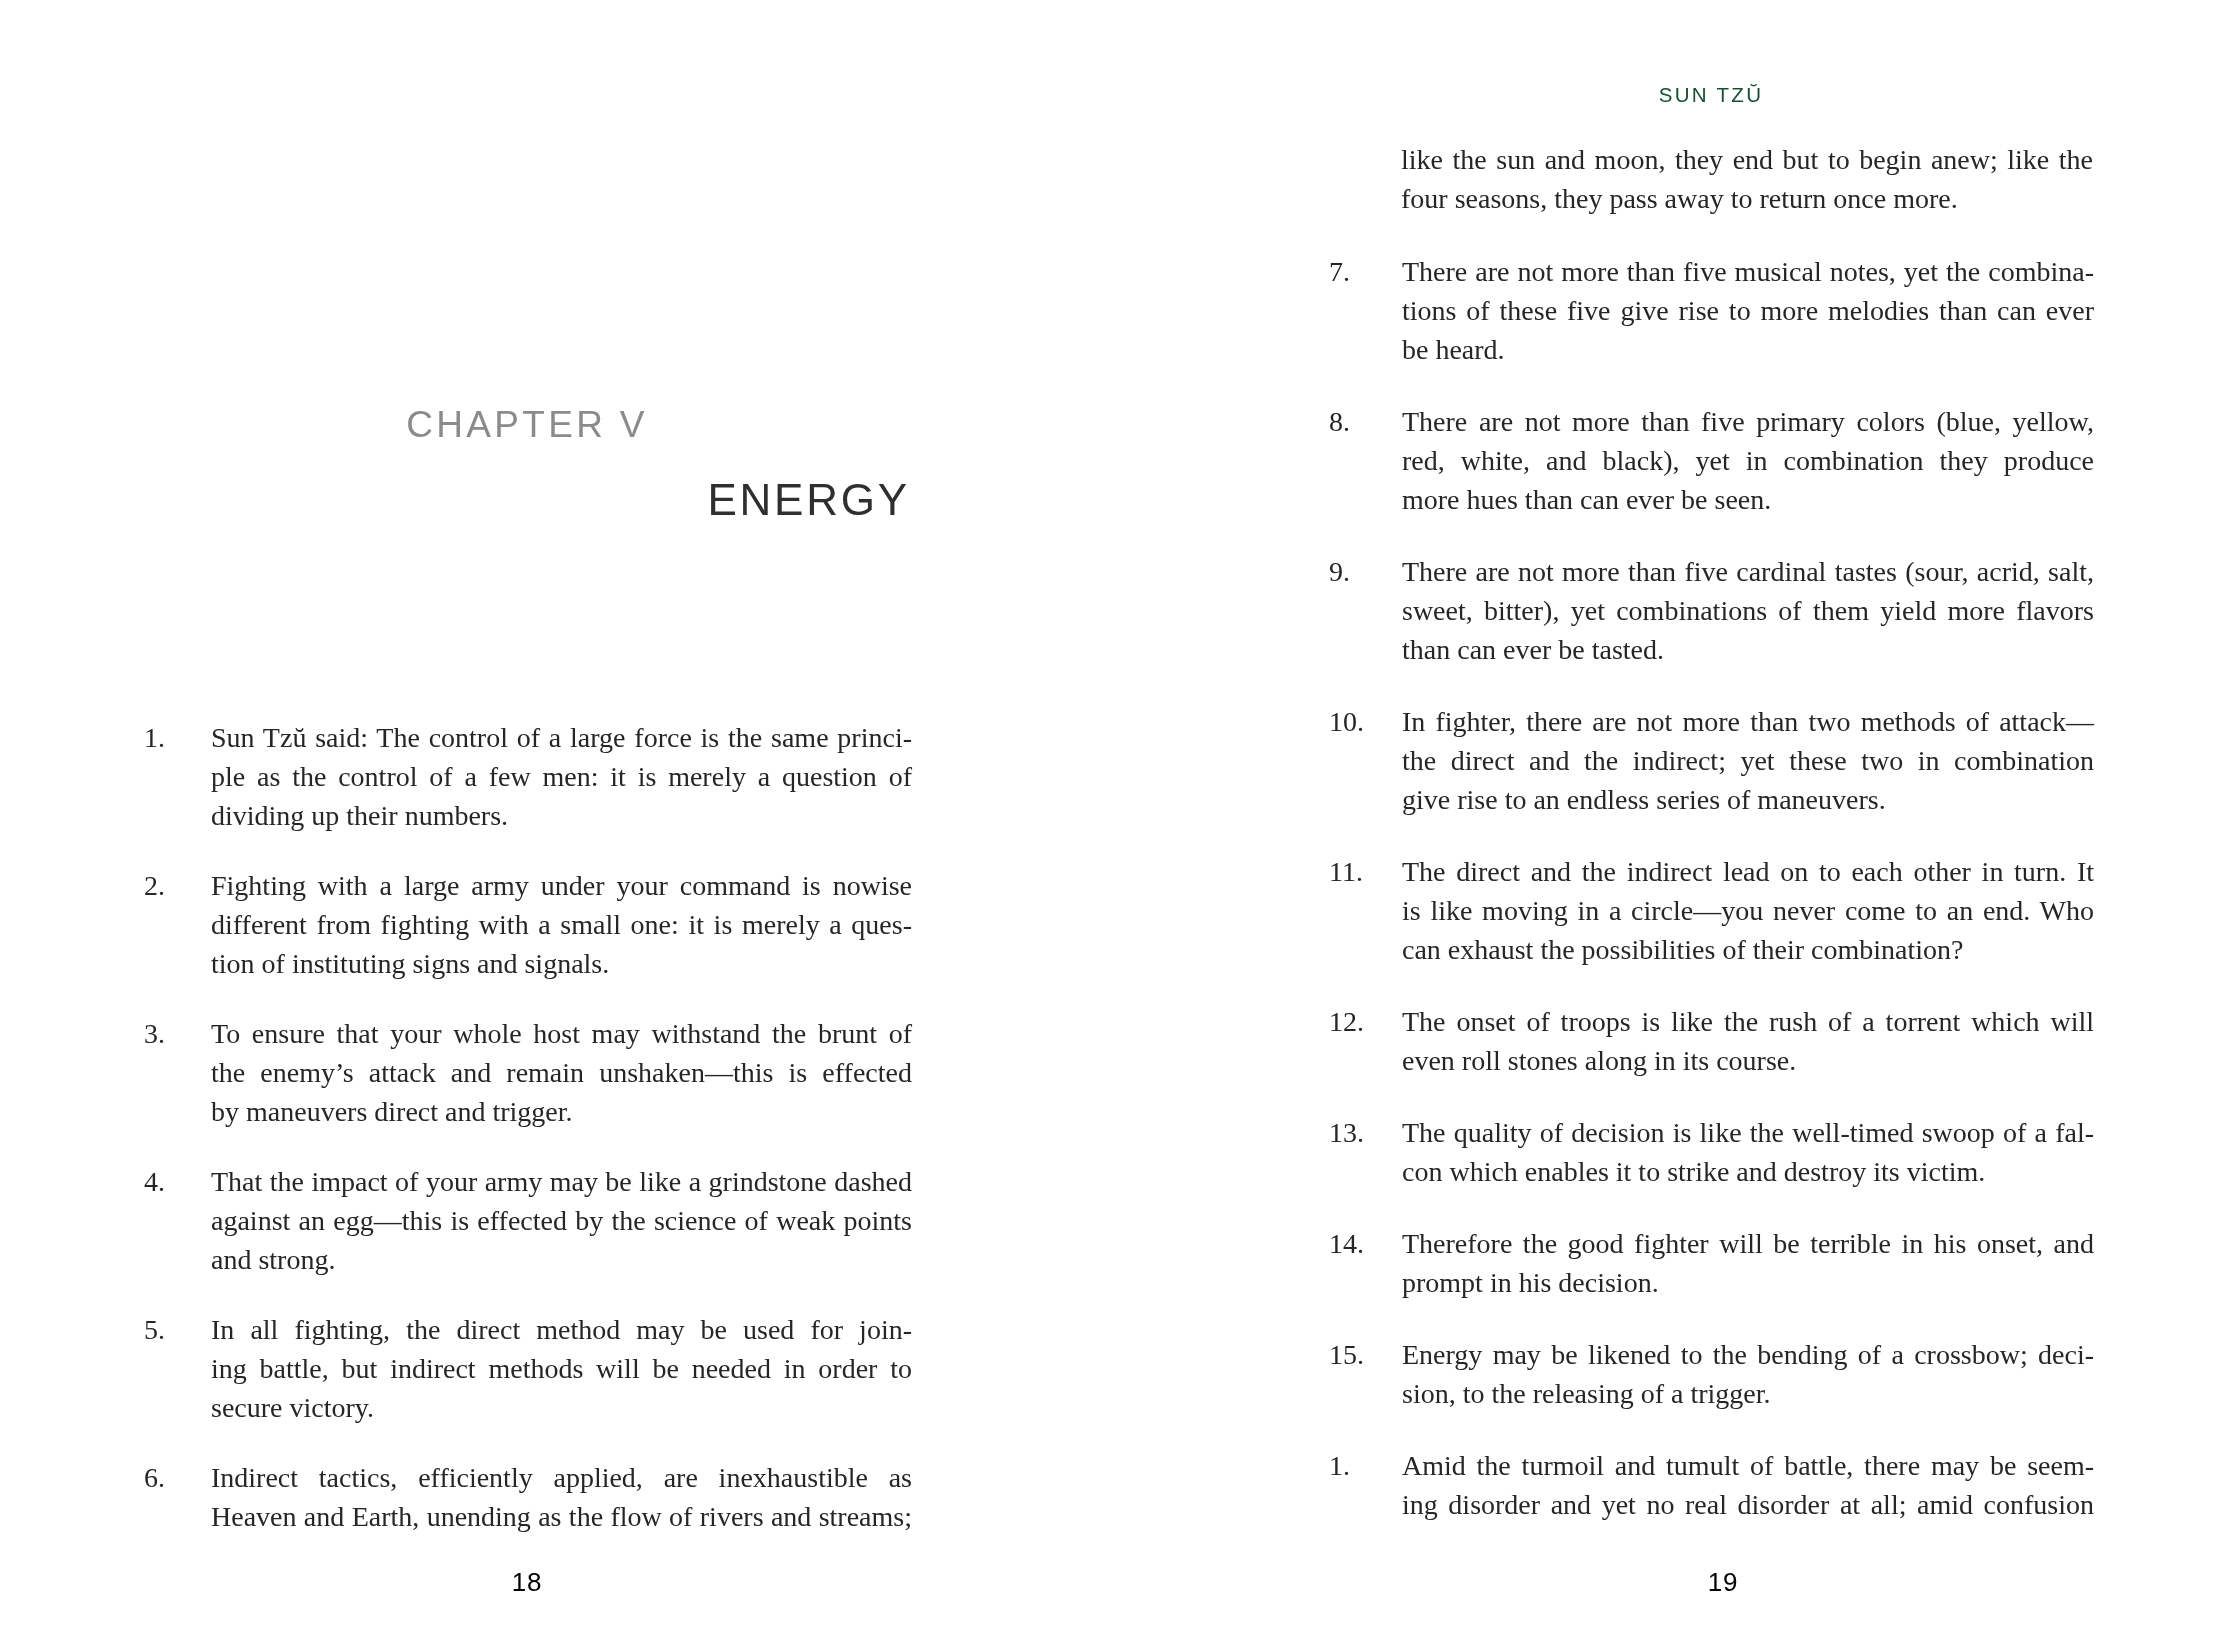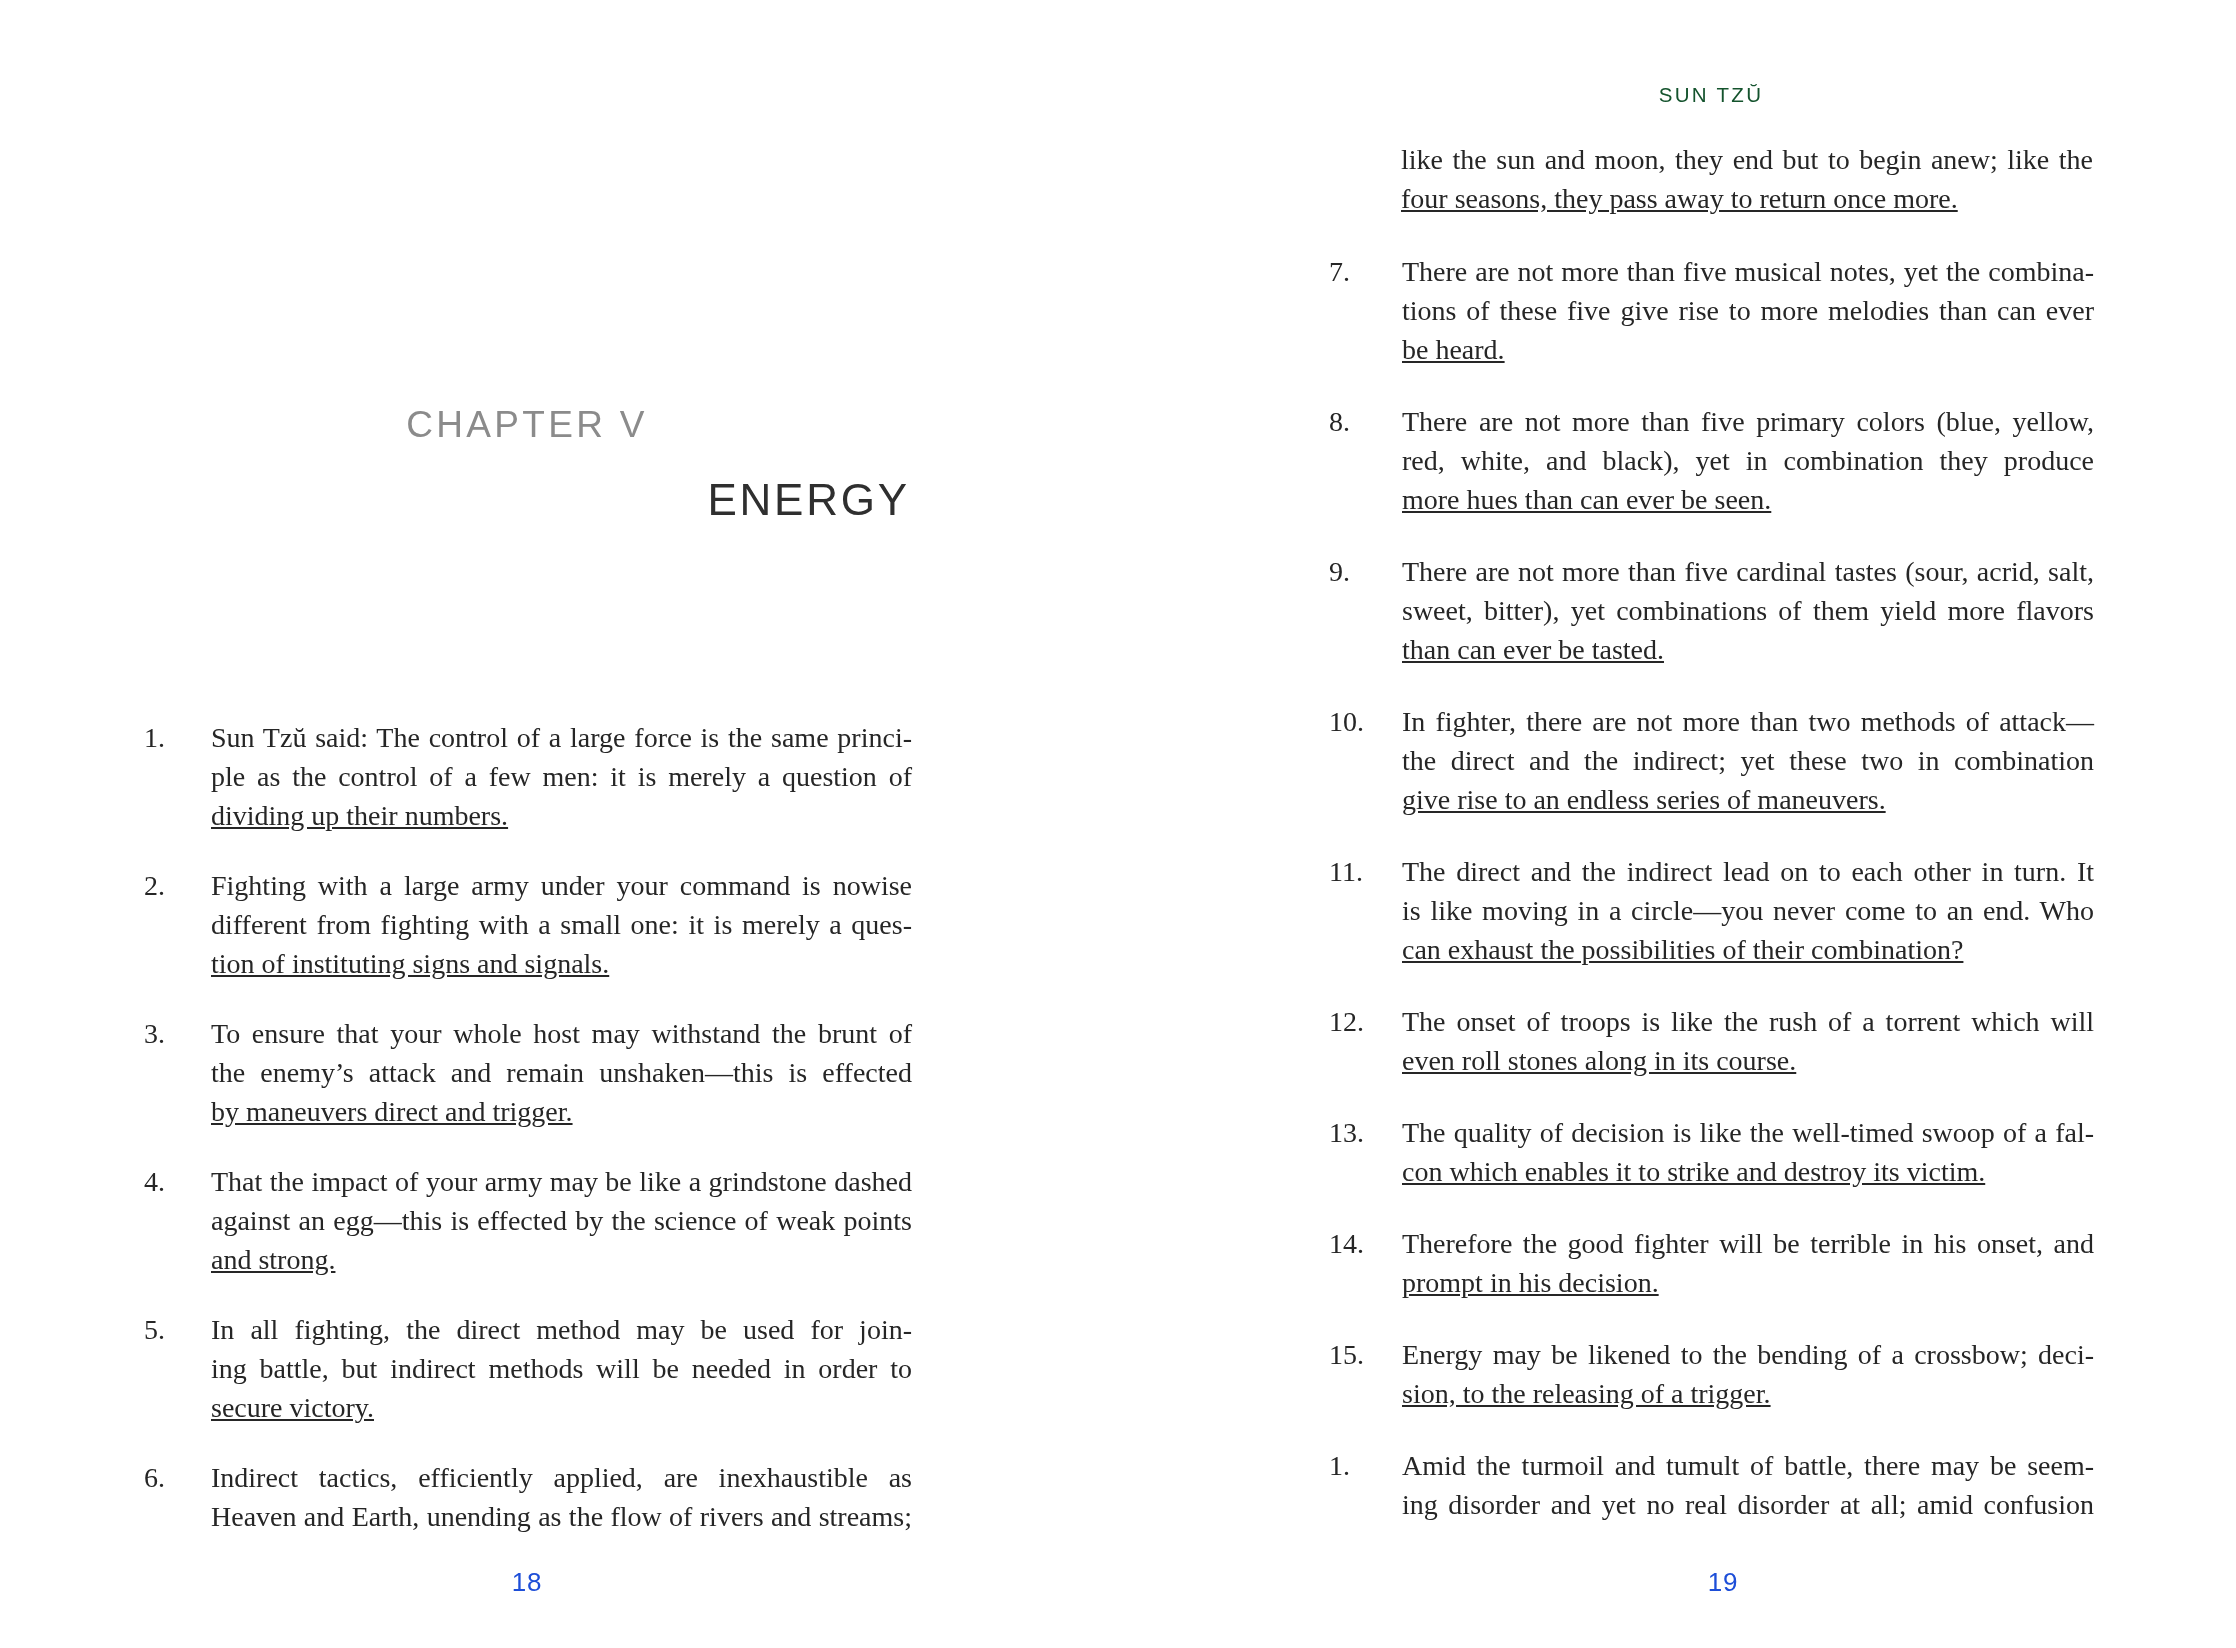--- a/index.html
+++ b/index.html
@@ -110,33 +110,32 @@
     color: #262626;
   }
   .page.left  .body { width: 701px; }
   .page.right .body { width: 692px; }
   .line {
     text-align: justify;
     text-align-last: justify;
   }
   .line.final {
     text-align-last: left;
-    text-decoration: underline;
   }
 
   
   .folio {
     position: absolute;
     top: 1568px;
     text-align: center;
     font-family: "Liberation Sans", "DejaVu Sans", sans-serif;
     font-size: 26px;
     line-height: 1.1;
     letter-spacing: 0.9px;
-    color: #1d4ed8;
+    color: #000000;
   }
   .page.left  .folio { left: 144px; width: 766px; }
   .page.right .folio { left: 223px; width: 764px; }
 </style>
 </head>
 <body>
 
 <div class="spread">
 
   <section class="page left">

